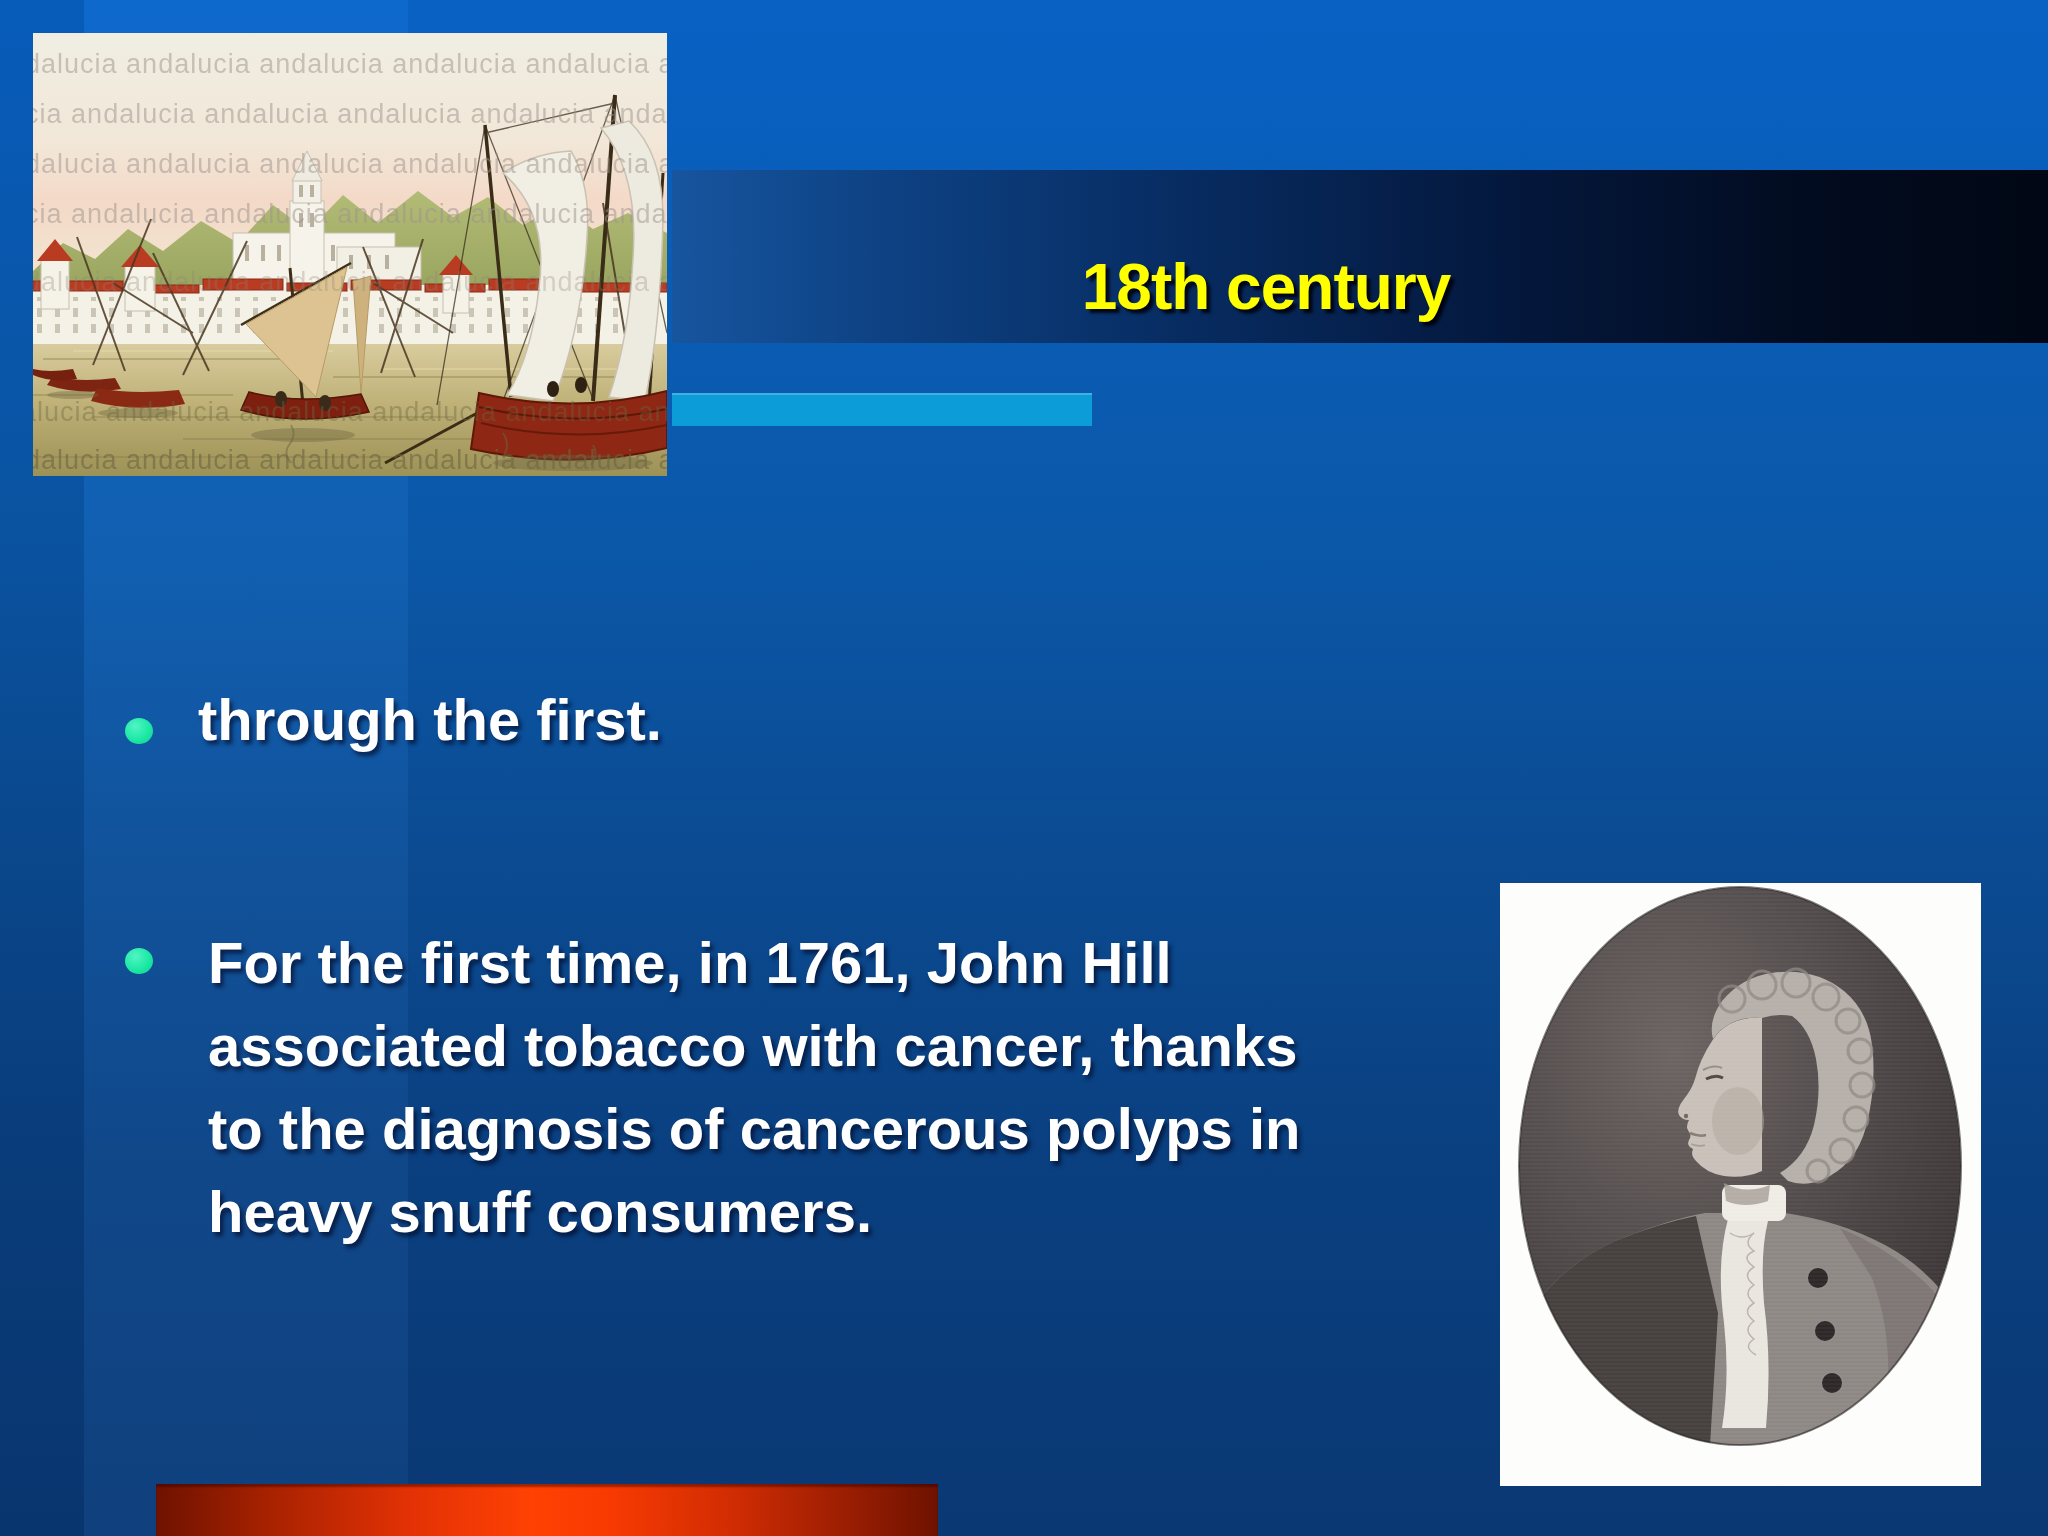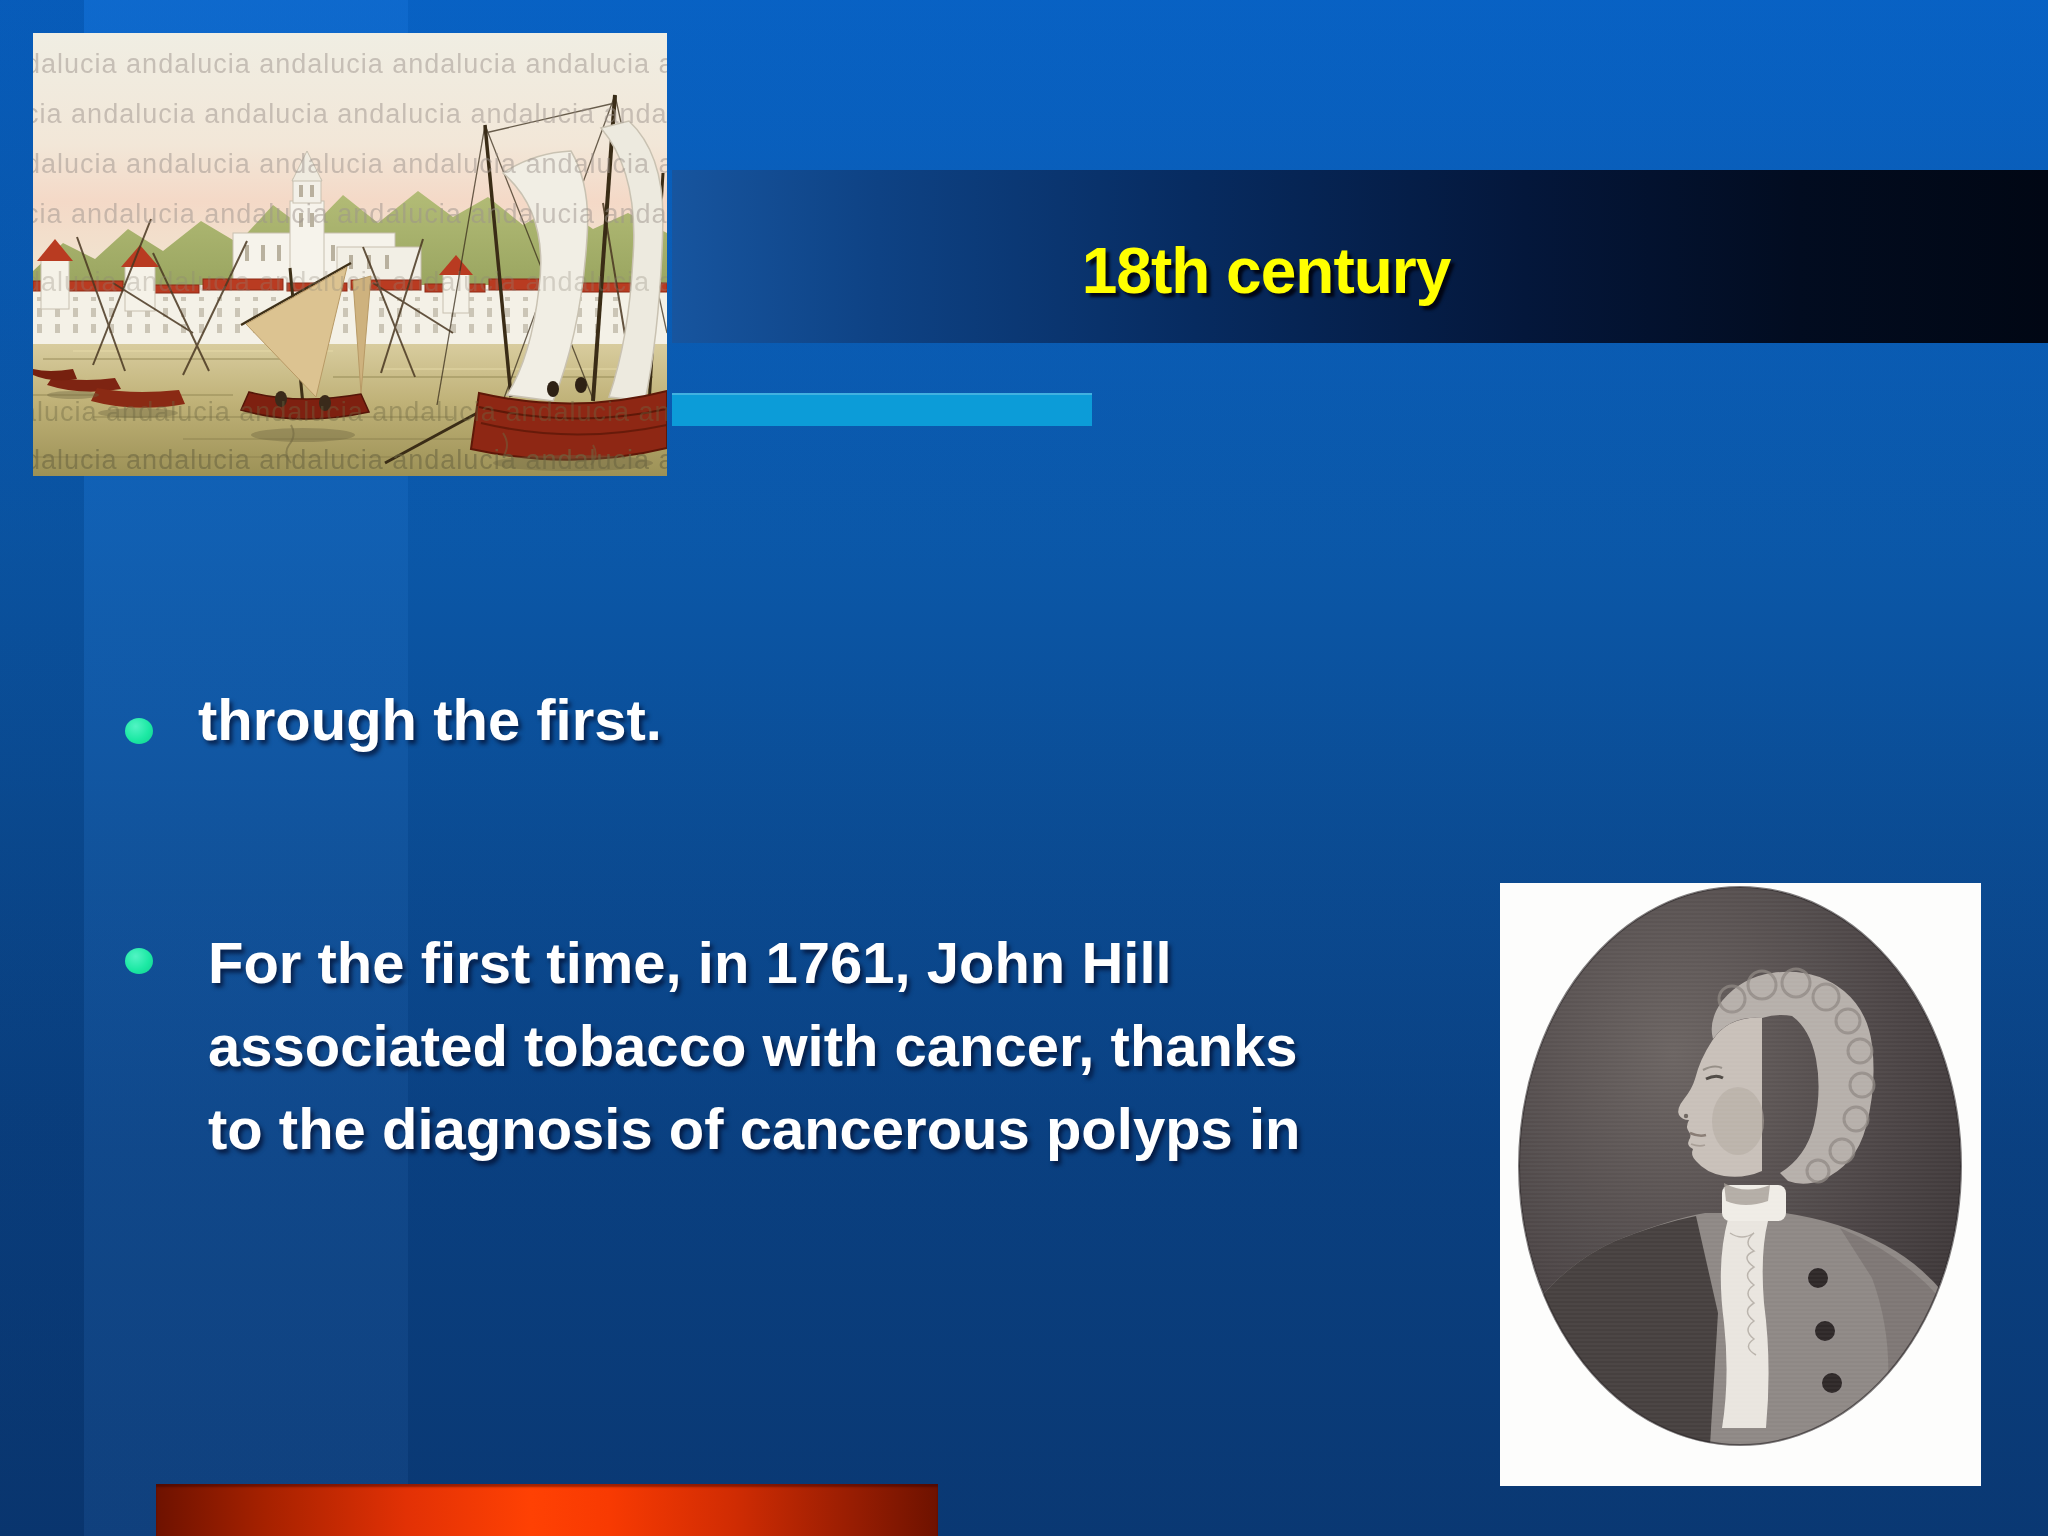--- a/index.html
+++ b/index.html
@@ -13,21 +13,21 @@
         rgba(2,10,40,0.04) 408px, rgba(2,10,40,0.04) 100%),
       linear-gradient(180deg,#0865CA 0%,#0B5BAE 35%,#0B4E97 55%,#0A4284 75%,#0A3A76 100%);
   }
   .harbor{position:absolute;left:33px;top:33px;width:634px;height:443px;display:block;}
   .title-bar{
     position:absolute;left:672px;top:170px;width:1376px;height:173px;
     background:linear-gradient(90deg,#17559F 0%,#0E4284 15%,#072B60 38%,#04173B 62%,#020C20 82%,#010714 100%);
     display:flex;justify-content:center;align-items:flex-start;
   }
   .title-bar h1{
-    margin:0;padding-top:64px;padding-right:188px;
+    margin:16px;padding-top:64px;padding-right:188px;
     font-size:64px;font-weight:700;letter-spacing:-1px;color:#FFFF00;
     text-shadow:4px 4px 3px rgba(0,0,10,0.85);white-space:nowrap;
   }
   .cyan-bar{
     position:absolute;left:672px;top:393px;width:420px;height:33px;
     background:#0C9CD8;box-shadow:inset 0 2px 0 rgba(255,255,255,0.22);
   }
   .bullet-dot{
     position:absolute;width:28px;height:26px;border-radius:50%;
     background:radial-gradient(circle at 38% 32%, #52F4C4 0%, #1CE9A4 55%, #12CE8E 100%);
@@ -223,20 +223,21 @@
   <span class="bullet-dot dot-1"></span>
   <div class="bullet-text text-1">
     <div>through the first.</div>
   </div>
 
   <span class="bullet-dot dot-2"></span>
   <div class="bullet-text text-2">
     <div>For the first time, in 1761, John Hill</div>
     <div>associated tobacco with cancer, thanks</div>
     <div>to the diagnosis of cancerous polyps in</div>
+    <div>heavy snuff consumers.</div>
   </div>
 
   <div class="portrait">
     <svg viewBox="0 0 481 603" preserveAspectRatio="none">
       <defs>
         <radialGradient id="pbg" cx="0.35" cy="0.3" r="0.95">
           <stop offset="0" stop-color="#6B6462"></stop>
             <stop offset="0.55" stop-color="#4A4344"></stop>
           <stop offset="1" stop-color="#322D2E"></stop>
         </radialGradient>

